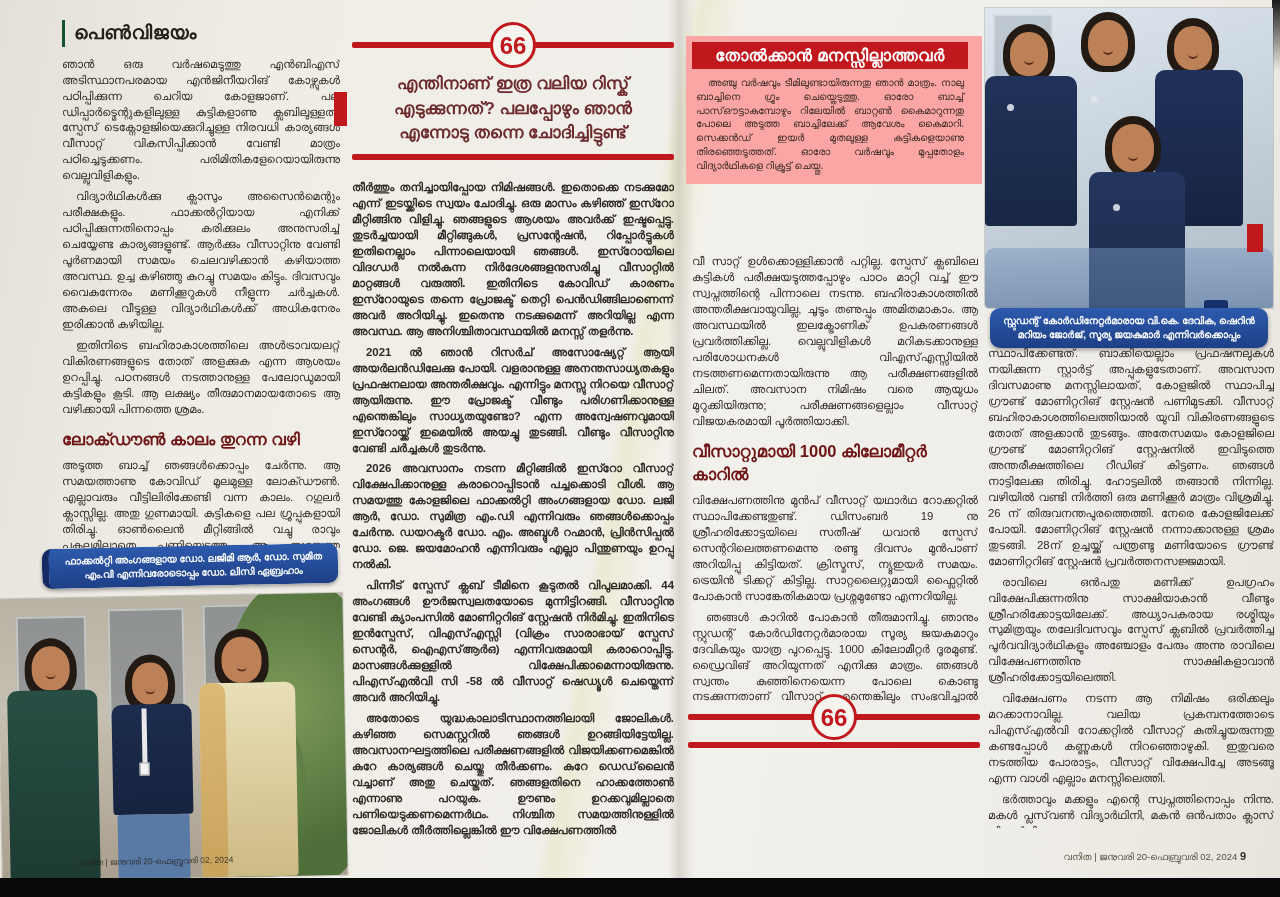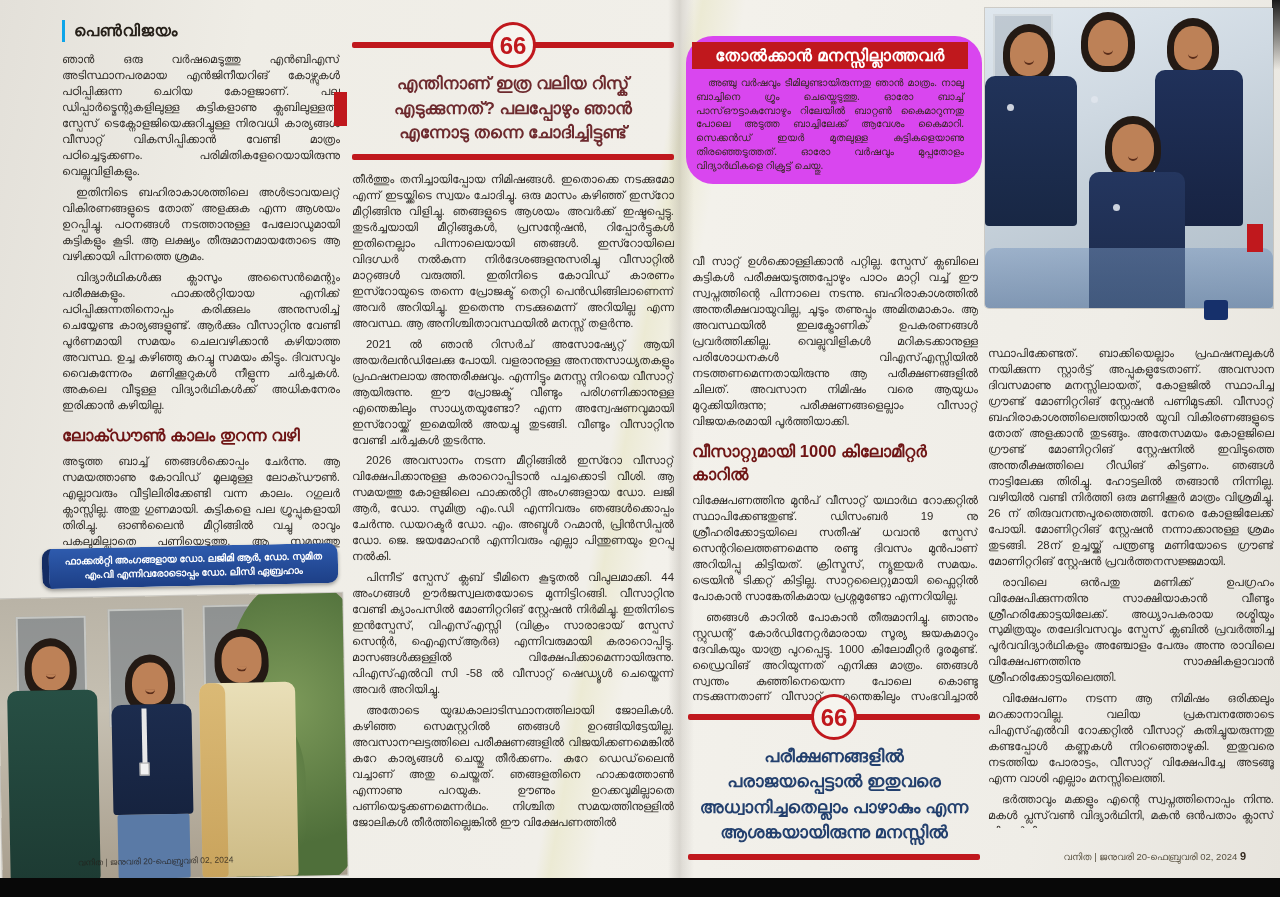--- a/index.html
+++ b/index.html
@@ -10,36 +10,36 @@
         background:linear-gradient(100deg,#e3e0d9 0%,#efede6 18%,#f1efe9 48%,#ecead4 49%,#f3f1eb 52%,#efede7 82%,#e7e4dd 100%);}
   .spine{position:absolute;left:668px;top:0;width:26px;height:880px;
          background:linear-gradient(90deg,rgba(0,0,0,0) 0%,rgba(60,50,40,.14) 45%,rgba(60,50,40,.10) 55%,rgba(0,0,0,0) 100%);}
   .edge-dark-tr{position:absolute;right:0;top:0;width:8px;height:70px;background:linear-gradient(180deg,#1a1a1a,rgba(20,20,20,0));}
   .bottom-bar{position:absolute;left:0;top:878px;width:1280px;height:19px;background:#080808;}
 
   .col{position:absolute;color:#2e2a25;font-size:11.4px;line-height:1.4;text-align:justify;overflow:hidden;}
   .col p{margin:0 0 5px 0;text-indent:14px;}
   .col p.noindent{text-indent:0;}
 
-  .sec-title{font-size:16px;font-weight:bold;color:#262019;border-left:3px solid #0ea5e9;
+  .sec-title{font-size:19px;font-weight:bold;color:#262019;border-left:3px solid #14532d;
              padding-left:9px;margin:0 0 10px 0;letter-spacing:.5px;}
   .subhead{font-size:16.5px;font-weight:bold;color:#6e1414;margin:10px 0 7px 0;text-align:left;}
 
   
   .quotebox{position:absolute;text-align:center;}
   .qbar{height:6px;background:#c0181d;border-radius:2px;}
   .qcircle{width:46px;height:46px;border-radius:50%;background:#f6f4ee;border:3px solid #c0181d;
            margin:-26px auto 2px auto;position:relative;z-index:2;
            color:#c0181d;font-weight:bold;font-size:24px;line-height:42px;}
   .qtext{font-weight:bold;padding:2px 8px 8px 8px;line-height:1.45;}
   .qtext.maroon{color:#6d2a2e;font-size:17px;}
   .qtext.navy{color:#23406e;font-size:17.5px;}
 
   
-  .pink-panel{position:absolute;background:#d946ef;padding:8px 18px 6px 10px;border-radius:27px;}
+  .pink-panel{position:absolute;background:#fca5a5;padding:8px 18px 6px 10px;}
   .pink-title{background:#c0181d;color:#fff;font-weight:bold;font-size:16.5px;text-align:center;
               padding:4px 6px;margin:-2px -4px 7px -4px;letter-spacing:.3px;}
   .pink-panel p{margin:0 0 5px 0;text-indent:12px;font-size:10px;line-height:1.38;text-align:justify;color:#33291f;}
 
   
   .cap{position:absolute;background:linear-gradient(180deg,#2e5bae,#1d3f86);color:#fff;
        font-size:9.8px;font-weight:bold;text-align:center;line-height:1.45;
        border-radius:10px;padding:6px 10px;box-shadow:0 2px 4px rgba(0,0,0,.35);z-index:5;}
   .cap-left{border-left:7px solid #142c63;transform:rotate(-1.2deg);}
   .tab{position:absolute;}
@@ -68,22 +68,22 @@
 <body>
 
 <div class="scan">
   <div class="page"></div>
   <div class="spine"></div>
   <div class="edge-dark-tr"></div>
 
   <div class="col" style="left:62px;top:20px;width:278px;height:528px;">
     <h1 class="sec-title">പെൺവിജയം</h1>
     <p class="noindent">ഞാൻ ഒരു വർഷമെടുത്തു എൻബിഎസ് അടിസ്ഥാനപരമായ എൻജിനീയറിങ് കോഴ്സുകൾ പഠിപ്പിക്കുന്ന ചെറിയ കോളജാണ്. പല ഡിപ്പാർട്മെന്റുകളിലുള്ള കുട്ടികളാണു ക്ലബിലുള്ളത്. സ്പേസ് ടെക്നോളജിയെക്കുറിച്ചുള്ള നിരവധി കാര്യങ്ങൾ വീസാറ്റ് വികസിപ്പിക്കാൻ വേണ്ടി മാത്രം പഠിച്ചെടുക്കണം. പരിമിതികളേറെയായിരുന്നു വെല്ലുവിളികളും.</p>
+    <p>വിദ്യാർഥികൾക്കു ക്ലാസും അസൈൻമെന്റും പരീക്ഷകളും. ഫാക്കൽറ്റിയായ എനിക്ക് പഠിപ്പിക്കുന്നതിനൊപ്പം കരിക്കുലം അനുസരിച്ച് ചെയ്യേണ്ട കാര്യങ്ങളുണ്ട്. ആർക്കും വീസാറ്റിനു വേണ്ടി പൂർണമായി സമയം ചെലവഴിക്കാൻ കഴിയാത്ത അവസ്ഥ. ഉച്ച കഴിഞ്ഞു കുറച്ചു സമയം കിട്ടും. ദിവസവും വൈകുന്നേരം മണിക്കൂറുകൾ നീളുന്ന ചർച്ചകൾ. അകലെ വീടുള്ള വിദ്യാർഥികൾക്ക് അധികനേരം ഇരിക്കാൻ കഴിയില്ല.</p>
     <p>ഇതിനിടെ ബഹിരാകാശത്തിലെ അൾട്രാവയലറ്റ് വികിരണങ്ങളുടെ തോത് അളക്കുക എന്ന ആശയം ഉറപ്പിച്ചു. പഠനങ്ങൾ നടത്താനുള്ള പേലോഡുമായി കുട്ടികളും കൂടി. ആ ലക്ഷ്യം തീരുമാനമായതോടെ ആ വഴിക്കായി പിന്നത്തെ ശ്രമം.</p>
-    <p>വിദ്യാർഥികൾക്കു ക്ലാസും അസൈൻമെന്റും പരീക്ഷകളും. ഫാക്കൽറ്റിയായ എനിക്ക് പഠിപ്പിക്കുന്നതിനൊപ്പം കരിക്കുലം അനുസരിച്ച് ചെയ്യേണ്ട കാര്യങ്ങളുണ്ട്. ആർക്കും വീസാറ്റിനു വേണ്ടി പൂർണമായി സമയം ചെലവഴിക്കാൻ കഴിയാത്ത അവസ്ഥ. ഉച്ച കഴിഞ്ഞു കുറച്ചു സമയം കിട്ടും. ദിവസവും വൈകുന്നേരം മണിക്കൂറുകൾ നീളുന്ന ചർച്ചകൾ. അകലെ വീടുള്ള വിദ്യാർഥികൾക്ക് അധികനേരം ഇരിക്കാൻ കഴിയില്ല.</p>
     <h2 class="subhead">ലോക്ഡൗൺ കാലം തുറന്ന വഴി</h2>
     <p class="noindent">അടുത്ത ബാച്ച് ഞങ്ങൾക്കൊപ്പം ചേർന്നു. ആ സമയത്താണു കോവിഡ് മൂലമുള്ള ലോക്ഡൗൺ. എല്ലാവരും വീട്ടിലിരിക്കേണ്ടി വന്ന കാലം. റഗുലർ ക്ലാസ്സില്ല. അതു ഗുണമായി. കുട്ടികളെ പല ഗ്രൂപ്പുകളായി തിരിച്ചു. ഓൺലൈൻ മീറ്റിങ്ങിൽ വച്ചു രാവും പകലുമില്ലാതെ പണിയെടുത്തു. ആ സമയത്തു പിഴവുകളൊന്നുമില്ലാതെ പ്രഫഷനൽ രീതിയിൽ നൂറോളം പേജുകളടങ്ങിയ പ്രോജക്ട് പ്രൊപ്പോസൽ റിപ്പോർട്ട് തയാറാക്കി ഇസ്റോ (ഐഎസ്ആർഒ)യ്ക്ക് അയച്ചു. അതാണ് ആദ്യ ആശ്വാസവിനിമയം.</p>
 
   </div>
 
   <div class="cap cap-left" style="left:42px;top:546px;width:296px;">ഫാക്കൽറ്റി അംഗങ്ങളായ ഡോ. ലജിമി ആർ, ഡോ. സുമിത എം.വി എന്നിവരോടൊപ്പം ഡോ. ലിസി ഏബ്രഹാം</div>
 
   <div class="photo photo-left">
     <div class="win" style="left:18px;top:18px;width:70px;height:120px;"></div>
     <div class="win" style="left:110px;top:12px;width:76px;height:118px;"></div>
@@ -113,21 +113,21 @@
   <div class="photo-footer">വനിത | ജനുവരി 20-ഫെബ്രുവരി 02, 2024</div>
 
   <div class="tab" style="left:334px;top:92px;width:13px;height:34px;background:#c0181d;"></div>
 
   <div class="quotebox" style="left:352px;top:42px;width:322px;">
     <div class="qbar"></div>
     <div class="qcircle">66</div>
     <div class="qtext maroon">എന്തിനാണ് ഇത്ര വലിയ റിസ്ക് എടുക്കുന്നത്? പലപ്പോഴും ഞാൻ എന്നോടു തന്നെ ചോദിച്ചിട്ടുണ്ട്</div>
     <div class="qbar"></div>
   </div>
-  <div class="col" style="left:352px;top:172px;width:322px;height:688px;">
+  <div class="col" style="left:352px;top:180px;width:322px;height:688px;font-weight:bold;">
     <p class="noindent">തീർത്തും തനിച്ചായിപ്പോയ നിമിഷങ്ങൾ. ഇതൊക്കെ നടക്കുമോ എന്ന് ഇടയ്ക്കിടെ സ്വയം ചോദിച്ചു. ഒരു മാസം കഴിഞ്ഞ് ഇസ്റോ മീറ്റിങ്ങിനു വിളിച്ചു. ഞങ്ങളുടെ ആശയം അവർക്ക് ഇഷ്ടപ്പെട്ടു. തുടർച്ചയായി മീറ്റിങ്ങുകൾ, പ്രസന്റേഷൻ, റിപ്പോർട്ടുകൾ ഇതിനെല്ലാം പിന്നാലെയായി ഞങ്ങൾ. ഇസ്റോയിലെ വിദഗ്ധർ നൽകുന്ന നിർദേശങ്ങളനുസരിച്ചു വീസാറ്റിൽ മാറ്റങ്ങൾ വരുത്തി. ഇതിനിടെ കോവിഡ് കാരണം ഇസ്റോയുടെ തന്നെ പ്രോജക്ട് തെറ്റി പെൻഡിങ്ങിലാണെന്ന് അവർ അറിയിച്ചു. ഇതെന്നു നടക്കുമെന്ന് അറിയില്ല എന്ന അവസ്ഥ. ആ അനിശ്ചിതാവസ്ഥയിൽ മനസ്സ് തളർന്നു.</p>
     <p>2021 ൽ ഞാൻ റിസർച് അസോഷ്യേറ്റ് ആയി അയർലൻഡിലേക്കു പോയി. വളരാനുള്ള അനന്തസാധ്യതകളും പ്രഫഷനലായ അന്തരീക്ഷവും. എന്നിട്ടും മനസ്സു നിറയെ വീസാറ്റ് ആയിരുന്നു. ഈ പ്രോജക്ട് വീണ്ടും പരിഗണിക്കാനുള്ള എന്തെങ്കിലും സാധ്യതയുണ്ടോ? എന്ന അന്വേഷണവുമായി ഇസ്റോയ്ക്ക് ഇമെയിൽ അയച്ചു തുടങ്ങി. വീണ്ടും വീസാറ്റിനു വേണ്ടി ചർച്ചകൾ തുടർന്നു.</p>
     <p>2026 അവസാനം നടന്ന മീറ്റിങ്ങിൽ ഇസ്റോ വീസാറ്റ് വിക്ഷേപിക്കാനുള്ള കരാറൊപ്പിടാൻ പച്ചക്കൊടി വീശി. ആ സമയത്തു കോളജിലെ ഫാക്കൽറ്റി അംഗങ്ങളായ ഡോ. ലജി ആർ, ഡോ. സുമിത്ര എം.ഡി എന്നിവരും ഞങ്ങൾക്കൊപ്പം ചേർന്നു. ഡയറക്ടർ ഡോ. എം. അബ്ദുൾ റഹ്മാൻ, പ്രിൻസിപ്പൽ ഡോ. ജെ. ജയമോഹൻ എന്നിവരും എല്ലാ പിന്തുണയും ഉറപ്പു നൽകി.</p>
     <p>പിന്നീട് സ്പേസ് ക്ലബ് ടീമിനെ കൂടുതൽ വിപുലമാക്കി. 44 അംഗങ്ങൾ ഊർജസ്വലതയോടെ മുന്നിട്ടിറങ്ങി. വീസാറ്റിനു വേണ്ടി ക്യാംപസിൽ മോണിറ്ററിങ് സ്റ്റേഷൻ നിർമിച്ചു. ഇതിനിടെ ഇൻസ്പേസ്, വിഎസ്എസ്സി (വിക്രം സാരാഭായ് സ്പേസ് സെന്റർ, ഐഎസ്ആർഒ) എന്നിവരുമായി കരാറൊപ്പിട്ടു. മാസങ്ങൾക്കുള്ളിൽ വിക്ഷേപിക്കാമെന്നായിരുന്നു. പിഎസ്എൽവി സി -58 ൽ വീസാറ്റ് ഷെഡ്യൂൾ ചെയ്തെന്ന് അവർ അറിയിച്ചു.</p>
     <p>അതോടെ യുദ്ധകാലാടിസ്ഥാനത്തിലായി ജോലികൾ. കഴിഞ്ഞ സെമസ്റ്ററിൽ ഞങ്ങൾ ഉറങ്ങിയിട്ടേയില്ല. അവസാനഘട്ടത്തിലെ പരീക്ഷണങ്ങളിൽ വിജയിക്കണമെങ്കിൽ കുറേ കാര്യങ്ങൾ ചെയ്തു തീർക്കണം. കുറേ ഡെഡ്‌ലൈൻ വച്ചാണ് അതു ചെയ്തത്. ഞങ്ങളതിനെ ഹാക്കത്തോൺ എന്നാണു പറയുക. ഊണും ഉറക്കവുമില്ലാതെ പണിയെടുക്കണമെന്നർഥം. നിശ്ചിത സമയത്തിനുള്ളിൽ ജോലികൾ തീർത്തില്ലെങ്കിൽ ഈ വിക്ഷേപണത്തിൽ</p>
   </div>
 
   <div class="pink-panel" style="left:686px;top:36px;width:296px;">
     <div class="pink-title">തോൽക്കാൻ മനസ്സില്ലാത്തവർ</div>
     <p class="noindent">അഞ്ചു വർഷവും ടീമിലുണ്ടായിരുന്നതു ഞാൻ മാത്രം. നാലു ബാച്ചിനെ ഗ്രൂം ചെയ്തെടുത്തു. ഓരോ ബാച്ച് പാസ്ഔട്ടാകുമ്പോഴും റിലേയിൽ ബാറ്റൺ കൈമാറുന്നതു പോലെ അടുത്ത ബാച്ചിലേക്ക് ആവേശം കൈമാറി. സെക്കൻഡ് ഇയർ മുതലുള്ള കുട്ടികളെയാണു തിരഞ്ഞെടുത്തത്. ഓരോ വർഷവും മുപ്പതോളം വിദ്യാർഥികളെ റിക്രൂട്ട് ചെയ്തു.</p>
@@ -135,21 +135,20 @@
   <div class="col" style="left:692px;top:254px;width:286px;height:452px;">
     <p class="noindent">വീ സാറ്റ് ഉൾക്കൊള്ളിക്കാൻ പറ്റില്ല. സ്പേസ് ക്ലബിലെ കുട്ടികൾ പരീക്ഷയടുത്തപ്പോഴും പാഠം മാറ്റി വച്ച് ഈ സ്വപ്നത്തിന്റെ പിന്നാലെ നടന്നു. ബഹിരാകാശത്തിൽ അന്തരീക്ഷവായുവില്ല, ചൂടും തണുപ്പും അമിതമാകാം. ആ അവസ്ഥയിൽ ഇലക്ട്രോണിക് ഉപകരണങ്ങൾ പ്രവർത്തിക്കില്ല. വെല്ലുവിളികൾ മറികടക്കാനുള്ള പരിശോധനകൾ വിഎസ്എസ്സിയിൽ നടത്തണമെന്നതായിരുന്നു ആ പരീക്ഷണങ്ങളിൽ ചിലത്. അവസാന നിമിഷം വരെ ആയുധം മുറുക്കിയിരുന്നു; പരീക്ഷണങ്ങളെല്ലാം വീസാറ്റ് വിജയകരമായി പൂർത്തിയാക്കി.</p>
     <h2 class="subhead">വീസാറ്റുമായി 1000 കിലോമീറ്റർ കാറിൽ</h2>
     <p class="noindent">വിക്ഷേപണത്തിനു മുൻപ് വീസാറ്റ് യഥാർഥ റോക്കറ്റിൽ സ്ഥാപിക്കേണ്ടതുണ്ട്. ഡിസംബർ 19 നു ശ്രീഹരിക്കോട്ടയിലെ സതീഷ് ധവാൻ സ്പേസ് സെന്ററിലെത്തണമെന്നു രണ്ടു ദിവസം മുൻപാണ് അറിയിപ്പു കിട്ടിയത്. ക്രിസ്മസ്, ന്യൂഇയർ സമയം. ട്രെയിൻ ടിക്കറ്റ് കിട്ടില്ല. സാറ്റലൈറ്റുമായി ഫ്ലൈറ്റിൽ പോകാൻ സാങ്കേതികമായ പ്രശ്നമുണ്ടോ എന്നറിയില്ല.</p>
     <p>ഞങ്ങൾ കാറിൽ പോകാൻ തീരുമാനിച്ചു. ഞാനും സ്റ്റുഡന്റ് കോർഡിനേറ്റർമാരായ സൂര്യ ജയകുമാറും ദേവികയും യാത്ര പുറപ്പെട്ടു. 1000 കിലോമീറ്റർ ദൂരമുണ്ട്. ഡ്രൈവിങ് അറിയുന്നത് എനിക്കു മാത്രം. ഞങ്ങൾ സ്വന്തം കുഞ്ഞിനെയെന്ന പോലെ കൊണ്ടു നടക്കുന്നതാണ് വീസാറ്റ്. എന്തെങ്കിലും സംഭവിച്ചാൽ ഇത്രയും കാലത്തെ അധ്വാനം വെറുതെയാകും. ഇത്രയൊക്കെ ചെയ്താൽ ഏതു കഷ്ടവും നേരിടാമെന്ന ആത്മവിശ്വാസമായിരുന്നു ബലം.</p>
 
   </div>
   <div class="quotebox" style="left:688px;top:714px;width:292px;">
     <div class="qbar"></div>
     <div class="qcircle">66</div>
-    <div class="qtext navy">പരീക്ഷണങ്ങളിൽ പരാജയപ്പെട്ടാൽ ഇതുവരെ അധ്വാനിച്ചതെല്ലാം പാഴാകും എന്ന ആശങ്കയായിരുന്നു മനസ്സിൽ</div>
     <div class="qbar"></div>
   </div>
 
   <div class="photo photo-right">
     <div class="win" style="left:8px;top:6px;width:60px;height:70px;opacity:.5;"></div>
 
     <div class="hair" style="left:18px;top:16px;width:52px;height:58px;"></div>
     <div class="head" style="left:25px;top:24px;width:38px;height:44px;"></div>
     <div class="smile" style="left:39px;top:52px;"></div>
     <div class="torso" style="left:0px;top:68px;width:92px;height:150px;background:linear-gradient(180deg,#21335a,#182744);"></div>
@@ -168,20 +167,21 @@
 
     <div class="hair" style="left:120px;top:108px;width:56px;height:62px;"></div>
     <div class="head" style="left:127px;top:116px;width:42px;height:48px;"></div>
     <div class="smile" style="left:143px;top:148px;"></div>
     <div class="torso" style="left:104px;top:164px;width:96px;height:140px;background:linear-gradient(180deg,#24365f,#1b2948);"></div>
     <div class="logo-dot" style="left:128px;top:196px;"></div>
     <div class="torso" style="left:0px;top:240px;width:288px;height:60px;background:linear-gradient(180deg,rgba(120,150,190,.5),rgba(90,120,160,.6));"></div>
   </div>
   <div class="tab" style="left:1247px;top:224px;width:16px;height:28px;background:#c0181d;"></div>
   <div class="tab" style="left:1204px;top:300px;width:24px;height:20px;background:#16306b;border-radius:3px;"></div>
+  <div class="cap" style="left:990px;top:308px;width:278px;">സ്റ്റുഡന്റ് കോർഡിനേറ്റർമാരായ വി.കെ. ദേവിക, ഷെറിൻ മറിയം ജോർജ്, സൂര്യ ജയകുമാർ എന്നിവർക്കൊപ്പം</div>
 
   <div class="col" style="left:988px;top:346px;width:286px;height:482px;">
     <p class="noindent">സ്ഥാപിക്കേണ്ടത്. ബാക്കിയെല്ലാം പ്രഫഷനലുകൾ നയിക്കുന്ന സ്റ്റാർട്ട് അപ്പുകളുടേതാണ്. അവസാന ദിവസമാണു മനസ്സിലായത്, കോളജിൽ സ്ഥാപിച്ച ഗ്രൗണ്ട് മോണിറ്ററിങ് സ്റ്റേഷൻ പണിമുടക്കി. വീസാറ്റ് ബഹിരാകാശത്തിലെത്തിയാൽ യുവി വികിരണങ്ങളുടെ തോത് അളക്കാൻ തുടങ്ങും. അതേസമയം കോളജിലെ ഗ്രൗണ്ട് മോണിറ്ററിങ് സ്റ്റേഷനിൽ ഇവിടുത്തെ അന്തരീക്ഷത്തിലെ റീഡിങ് കിട്ടണം. ഞങ്ങൾ നാട്ടിലേക്കു തിരിച്ചു. ഹോട്ടലിൽ തങ്ങാൻ നിന്നില്ല. വഴിയിൽ വണ്ടി നിർത്തി ഒരു മണിക്കൂർ മാത്രം വിശ്രമിച്ചു. 26 ന് തിരുവനന്തപുരത്തെത്തി. നേരെ കോളജിലേക്ക് പോയി. മോണിറ്ററിങ് സ്റ്റേഷൻ നന്നാക്കാനുള്ള ശ്രമം തുടങ്ങി. 28ന് ഉച്ചയ്ക്ക് പന്ത്രണ്ടു മണിയോടെ ഗ്രൗണ്ട് മോണിറ്ററിങ് സ്റ്റേഷൻ പ്രവർത്തനസജ്ജമായി.</p>
     <p>രാവിലെ ഒൻപതു മണിക്ക് ഉപഗ്രഹം വിക്ഷേപിക്കുന്നതിനു സാക്ഷിയാകാൻ വീണ്ടും ശ്രീഹരിക്കോട്ടയിലേക്ക്. അധ്യാപകരായ രശ്മിയും സുമിത്രയും തലേദിവസവും സ്പേസ് ക്ലബിൽ പ്രവർത്തിച്ച പൂർവവിദ്യാർഥികളും അഞ്ചോളം പേരും അന്നു രാവിലെ വിക്ഷേപണത്തിനു സാക്ഷികളാവാൻ ശ്രീഹരിക്കോട്ടയിലെത്തി.</p>
     <p>വിക്ഷേപണം നടന്ന ആ നിമിഷം ഒരിക്കലും മറക്കാനാവില്ല. വലിയ പ്രകമ്പനത്തോടെ പിഎസ്എൽവി റോക്കറ്റിൽ വീസാറ്റ് കുതിച്ചുയരുന്നതു കണ്ടപ്പോൾ കണ്ണുകൾ നിറഞ്ഞൊഴുകി. ഇതുവരെ നടത്തിയ പോരാട്ടം, വീസാറ്റ് വിക്ഷേപിച്ചേ അടങ്ങൂ എന്ന വാശി എല്ലാം മനസ്സിലെത്തി.</p>
     <p>ഭർത്താവും മക്കളും എന്റെ സ്വപ്നത്തിനൊപ്പം നിന്നു. മകൾ പ്ലസ്‌വൺ വിദ്യാർഥിനി, മകൻ ഒൻപതാം ക്ലാസ് വിദ്യാർഥി.</p>
 
   </div>
 
   <div class="folio">

